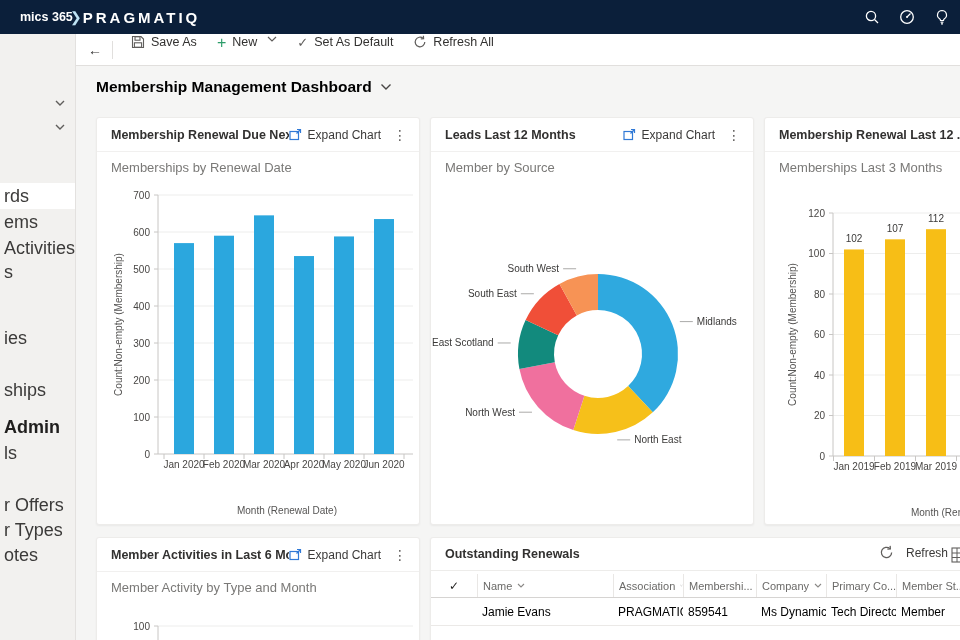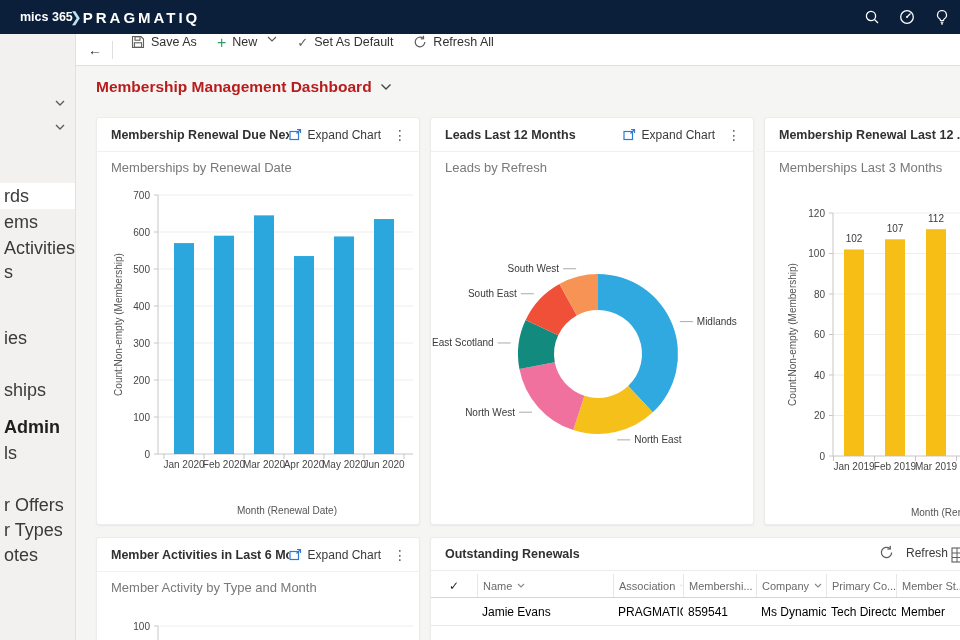--- a/index.html
+++ b/index.html
@@ -34,21 +34,21 @@
   .vdiv { width:1px; height:18px; background:#E1DFDD; margin:0 8px 0 4px; }
   .cmd-btn { display:flex; align-items:flex-start; gap:6px; height:30px; padding:0 10px;
     color:#323130; cursor:pointer; white-space:nowrap; }
   .plus { color:#2D9D6B; font-size:16px; font-weight:400; line-height:1; }
   .chk { color:#605E5C; font-size:13px; }
 
   
   .content { position:absolute; left:76px; top:66px; width:884px; height:574px;
     background:#F5F5F4; overflow:hidden; }
   .page-title { position:absolute; left:20px; top:12px; display:flex; align-items:center; gap:8px;
-    font-size:15.5px; font-weight:700; color:#b91c1c; }
+    font-size:15.5px; font-weight:700; color:#000000; }
 
   .card { position:absolute; background:#fff; border:1px solid #EDECEA; border-radius:3px;
     box-shadow:0 1px 2px rgba(0,0,0,.05); }
   .card-head { position:absolute; left:0; top:0; right:0; height:34px; display:flex; align-items:center;
     padding:0 10px 0 14px; border-bottom:1px solid #F1F0EF; }
   .card-title { font-size:12.5px; font-weight:700; color:#323130; white-space:nowrap;
     overflow:hidden; flex:1; }
   .expand-btn { display:flex; align-items:center; gap:6px; font-size:12px; color:#3B3A39;
     cursor:pointer; margin-right:10px; white-space:nowrap; }
   .kebab { width:18px; text-align:center; color:#605E5C; font-size:14px; cursor:pointer; }
@@ -256,21 +256,21 @@
       <div class="expand-btn">
         <svg width="13" height="13" viewBox="0 0 13 13">
           <rect x="1" y="3.5" width="8.5" height="8" fill="none" stroke="#3079D6" stroke-width="1.2"></rect>
           <polyline points="8,1.5 11.5,1.5 11.5,5" fill="none" stroke="#3079D6" stroke-width="1.2"></polyline>
           <line x1="11.5" y1="1.5" x2="7.5" y2="5.5" stroke="#3079D6" stroke-width="1.2"></line>
         </svg>
         <span>Expand Chart</span>
       </div>
       <div class="kebab">⋮</div>
     </div>
-    <div class="chart-sub">Leads by Refresh</div>
+    <div class="chart-sub">Member by Source</div>
   </div>
 
   <div class="card" style="left:688px;top:51px;width:600px;height:408px">
     <svg class="chart-svg" id="chart-renewal-last" width="600" height="408" viewBox="0 0 600 408">
         <line x1="64" y1="338" x2="68" y2="338" stroke="#C8C6C4"></line>
         <text x="60" y="341.5" text-anchor="end" class="tick">0</text>
         <line x1="68" y1="297.5" x2="320" y2="297.5" stroke="#EDEDEC" stroke-width="1"></line>
         <line x1="64" y1="297.5" x2="68" y2="297.5" stroke="#C8C6C4"></line>
         <text x="60" y="301" text-anchor="end" class="tick">20</text>
         <line x1="68" y1="257" x2="320" y2="257" stroke="#EDEDEC" stroke-width="1"></line>

